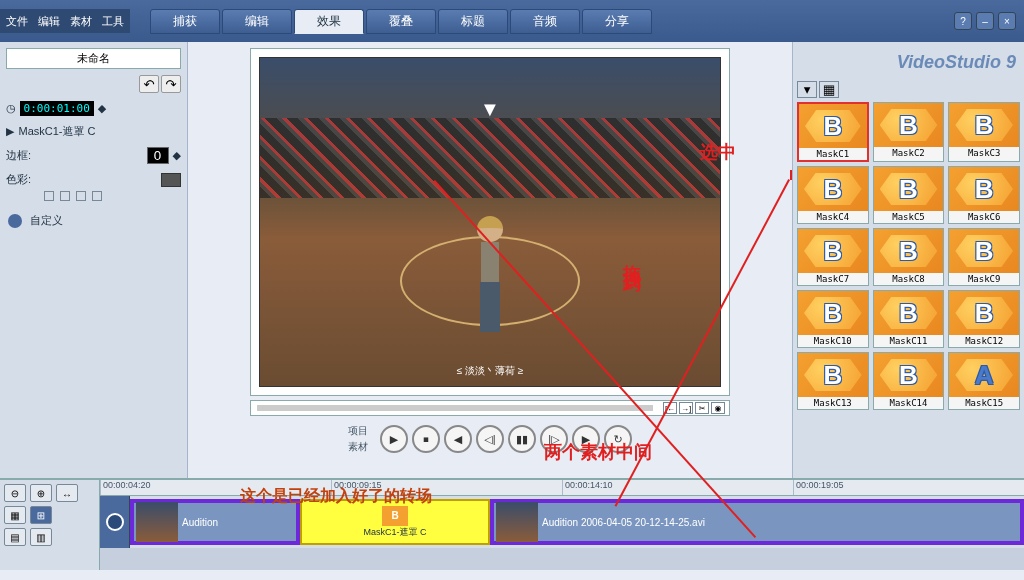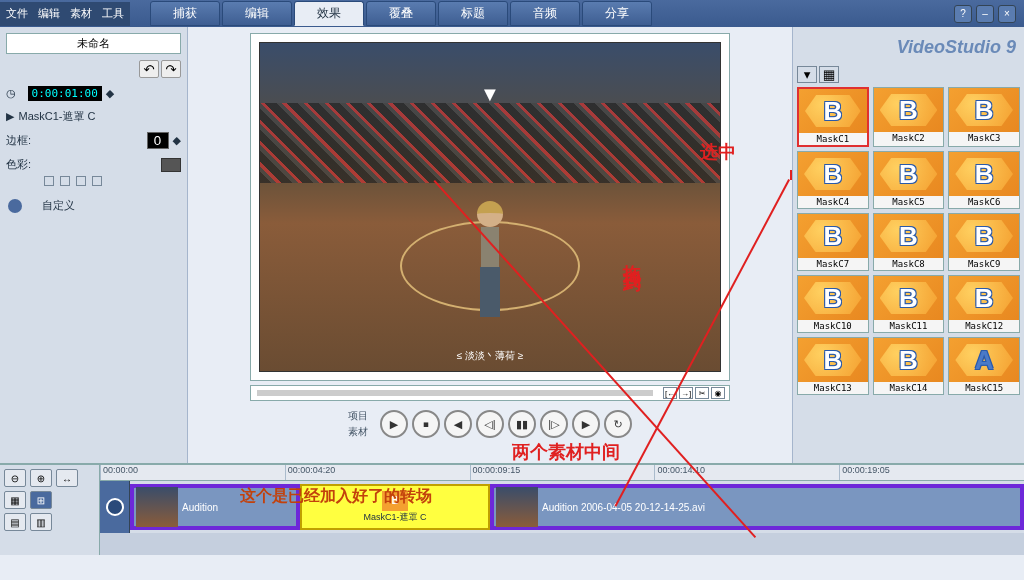--- a/index.html
+++ b/index.html
@@ -1,39 +1,39 @@
 <!DOCTYPE html>
 <html><head>
 <meta charset="utf-8">
 <style>
 * { margin:0; padding:0; box-sizing:border-box; font-family:"Microsoft YaHei",Arial,sans-serif; }
 body { width:1024px; height:580px; background:#e8edf5; overflow:hidden; font-size:11px; }
 
-.titlebar { height:27px; background:linear-gradient(#4a6a9e,#3a5a8e); display:flex; align-items:center; color:#fff; }
+.titlebar { height:42px; background:linear-gradient(#4a6a9e,#3a5a8e); display:flex; align-items:center; color:#fff; }
 .menubar { background:#2f4a72; color:#fff; padding:0 6px; height:24px; display:flex; align-items:center; gap:10px; }
 .menubar span { cursor:pointer; }
 .tabs { flex:1; display:flex; gap:2px; margin-left:20px; }
 .tab { padding:3px 22px; background:linear-gradient(#5a7cb0,#3e5e92); color:#fff; border:1px solid #2a4a7a; border-radius:3px 3px 0 0; cursor:pointer; font-size:12px; }
 .tab.active { background:#e8edf5; color:#234; border-bottom-color:#e8edf5; }
 .winbtns { display:flex; gap:4px; padding:0 8px; }
 .winbtn { width:18px; height:18px; background:#5a7cb0; border:1px solid #345; border-radius:3px; display:flex; align-items:center; justify-content:center; color:#fff; cursor:pointer; font-size:10px; }
 
 .main { display:flex; height:436px; }
 
 .sidebar { width:188px; background:#d5dde8; border-right:1px solid #a5b5cc; padding:4px; display:flex; flex-direction:column; }
 .proj-name { background:#fff; border:1px solid #8aa; padding:2px 4px; margin:2px; text-align:center; }
 .undo-box { display:flex; gap:2px; margin:4px 2px; justify-content:flex-end; }
 .undo-box button { width:20px; height:18px; border:1px solid #999; background:#eee; border-radius:2px; cursor:pointer; }
 .prop-row { display:flex; align-items:center; gap:4px; margin:4px 2px; font-size:11px; color:#234; }
-.timecode { background:#000; color:#0ff; padding:1px 4px; font-family:monospace; font-size:11px;margin-left:8px; }
+.timecode { background:#000; color:#0ff; padding:1px 4px; font-family:monospace; font-size:11px; }
 .prop-row input[type=text] { width:22px; background:#000; color:#fff; border:1px solid #666; text-align:center; }
 .swatch { width:20px; height:14px; background:#555; border:1px solid #333; }
 .checkbox-row { display:flex; gap:6px; margin-left:40px; }
 .checkbox-row span { width:10px; height:10px; border:1px solid #789; }
-.custom-btn { margin:12px 4px; color:#234; display:flex; align-items:center; gap:20px; cursor:pointer; }
+.custom-btn { margin:12px 4px; color:#234; display:flex; align-items:center; gap:8px; cursor:pointer; }
 .gear { width:14px; height:14px; background:#4a6a9e; border-radius:50%; }
 .watermark { margin-top:auto; color:#3a6ad0; font-size:28px; font-style:italic; padding:8px; font-family:cursive; }
 
 .center { flex:1; display:flex; flex-direction:column; align-items:center; padding:6px 10px; }
 .preview { width:480px; height:348px; background:#fff; border:1px solid #8aa; padding:8px; }
 .preview-inner { width:100%; height:100%; background:linear-gradient(180deg,#3a4d6a 0%,#5a4d3a 35%,#8a5c3a 55%,#6a4c32 100%); position:relative; border:1px solid #333; overflow:hidden; }
 .court-line { position:absolute; bottom:60px; left:50%; transform:translateX(-50%); width:180px; height:90px; border:2px solid #d4b070; border-radius:50%; }
 .character { position:absolute; bottom:50px; left:50%; transform:translateX(-50%); width:30px; height:120px; }
 .char-head { width:26px; height:26px; background:#d4b088; border-radius:50%; margin:0 auto; border-top:12px solid #c4a050; }
 .char-body { width:18px; height:40px; background:#8a8270; margin:0 auto; }
@@ -301,21 +301,20 @@
       <span class="tl-tool">▦</span>
       <span class="tl-tool active">⊞</span>
     </div>
     <div class="tl-tool-row">
       <span class="tl-tool">▤</span>
       <span class="tl-tool">▥</span>
     </div>
   </div>
   <div class="tl-body">
     <div class="ruler" id="ruler">
-        <span>00:00:00</span>
         <span>00:00:04:20</span>
         <span>00:00:09:15</span>
         <span>00:00:14:10</span>
         <span>00:00:19:05</span>
       </div>
     <div class="track">
       <div class="track-head">
           <div class="reel"></div>
         </div>
       <div class="clip clip-v" style="width:170px">
@@ -329,17 +328,17 @@
       <div class="clip clip-v" style="flex:1">
         <div class="clip-thumb"></div>
           <span>Audition 2006-04-05 20-12-14-25.avi</span>
       </div>
     </div>
   </div>
 </div>
 
 <div class="anno" style="top:140px;left:700px">选中</div>
 <div class="anno" style="top:250px;left:620px;writing-mode:vertical-lr">拖 拽 到</div>
-<div class="anno" style="top:440px;left:512px">两个素材中间</div>
+<div class="anno" style="top:440px;left:544px">两个素材中间</div>
 <div class="anno" style="top:486px;left:240px;color:#c2410c;font-size:16px">这个是已经加入好了的转场</div>
 <div class="anno-line" style="top:170px;left:790px;width:2px;height:10px"></div>
 <div class="anno-line" style="top:180px;left:435px;width:480px;height:2px;transform:rotate(48deg)"></div>
 <div class="anno-line" style="top:180px;left:790px;width:370px;height:2px;transform:rotate(118deg)"></div>
 
 </body></html>

